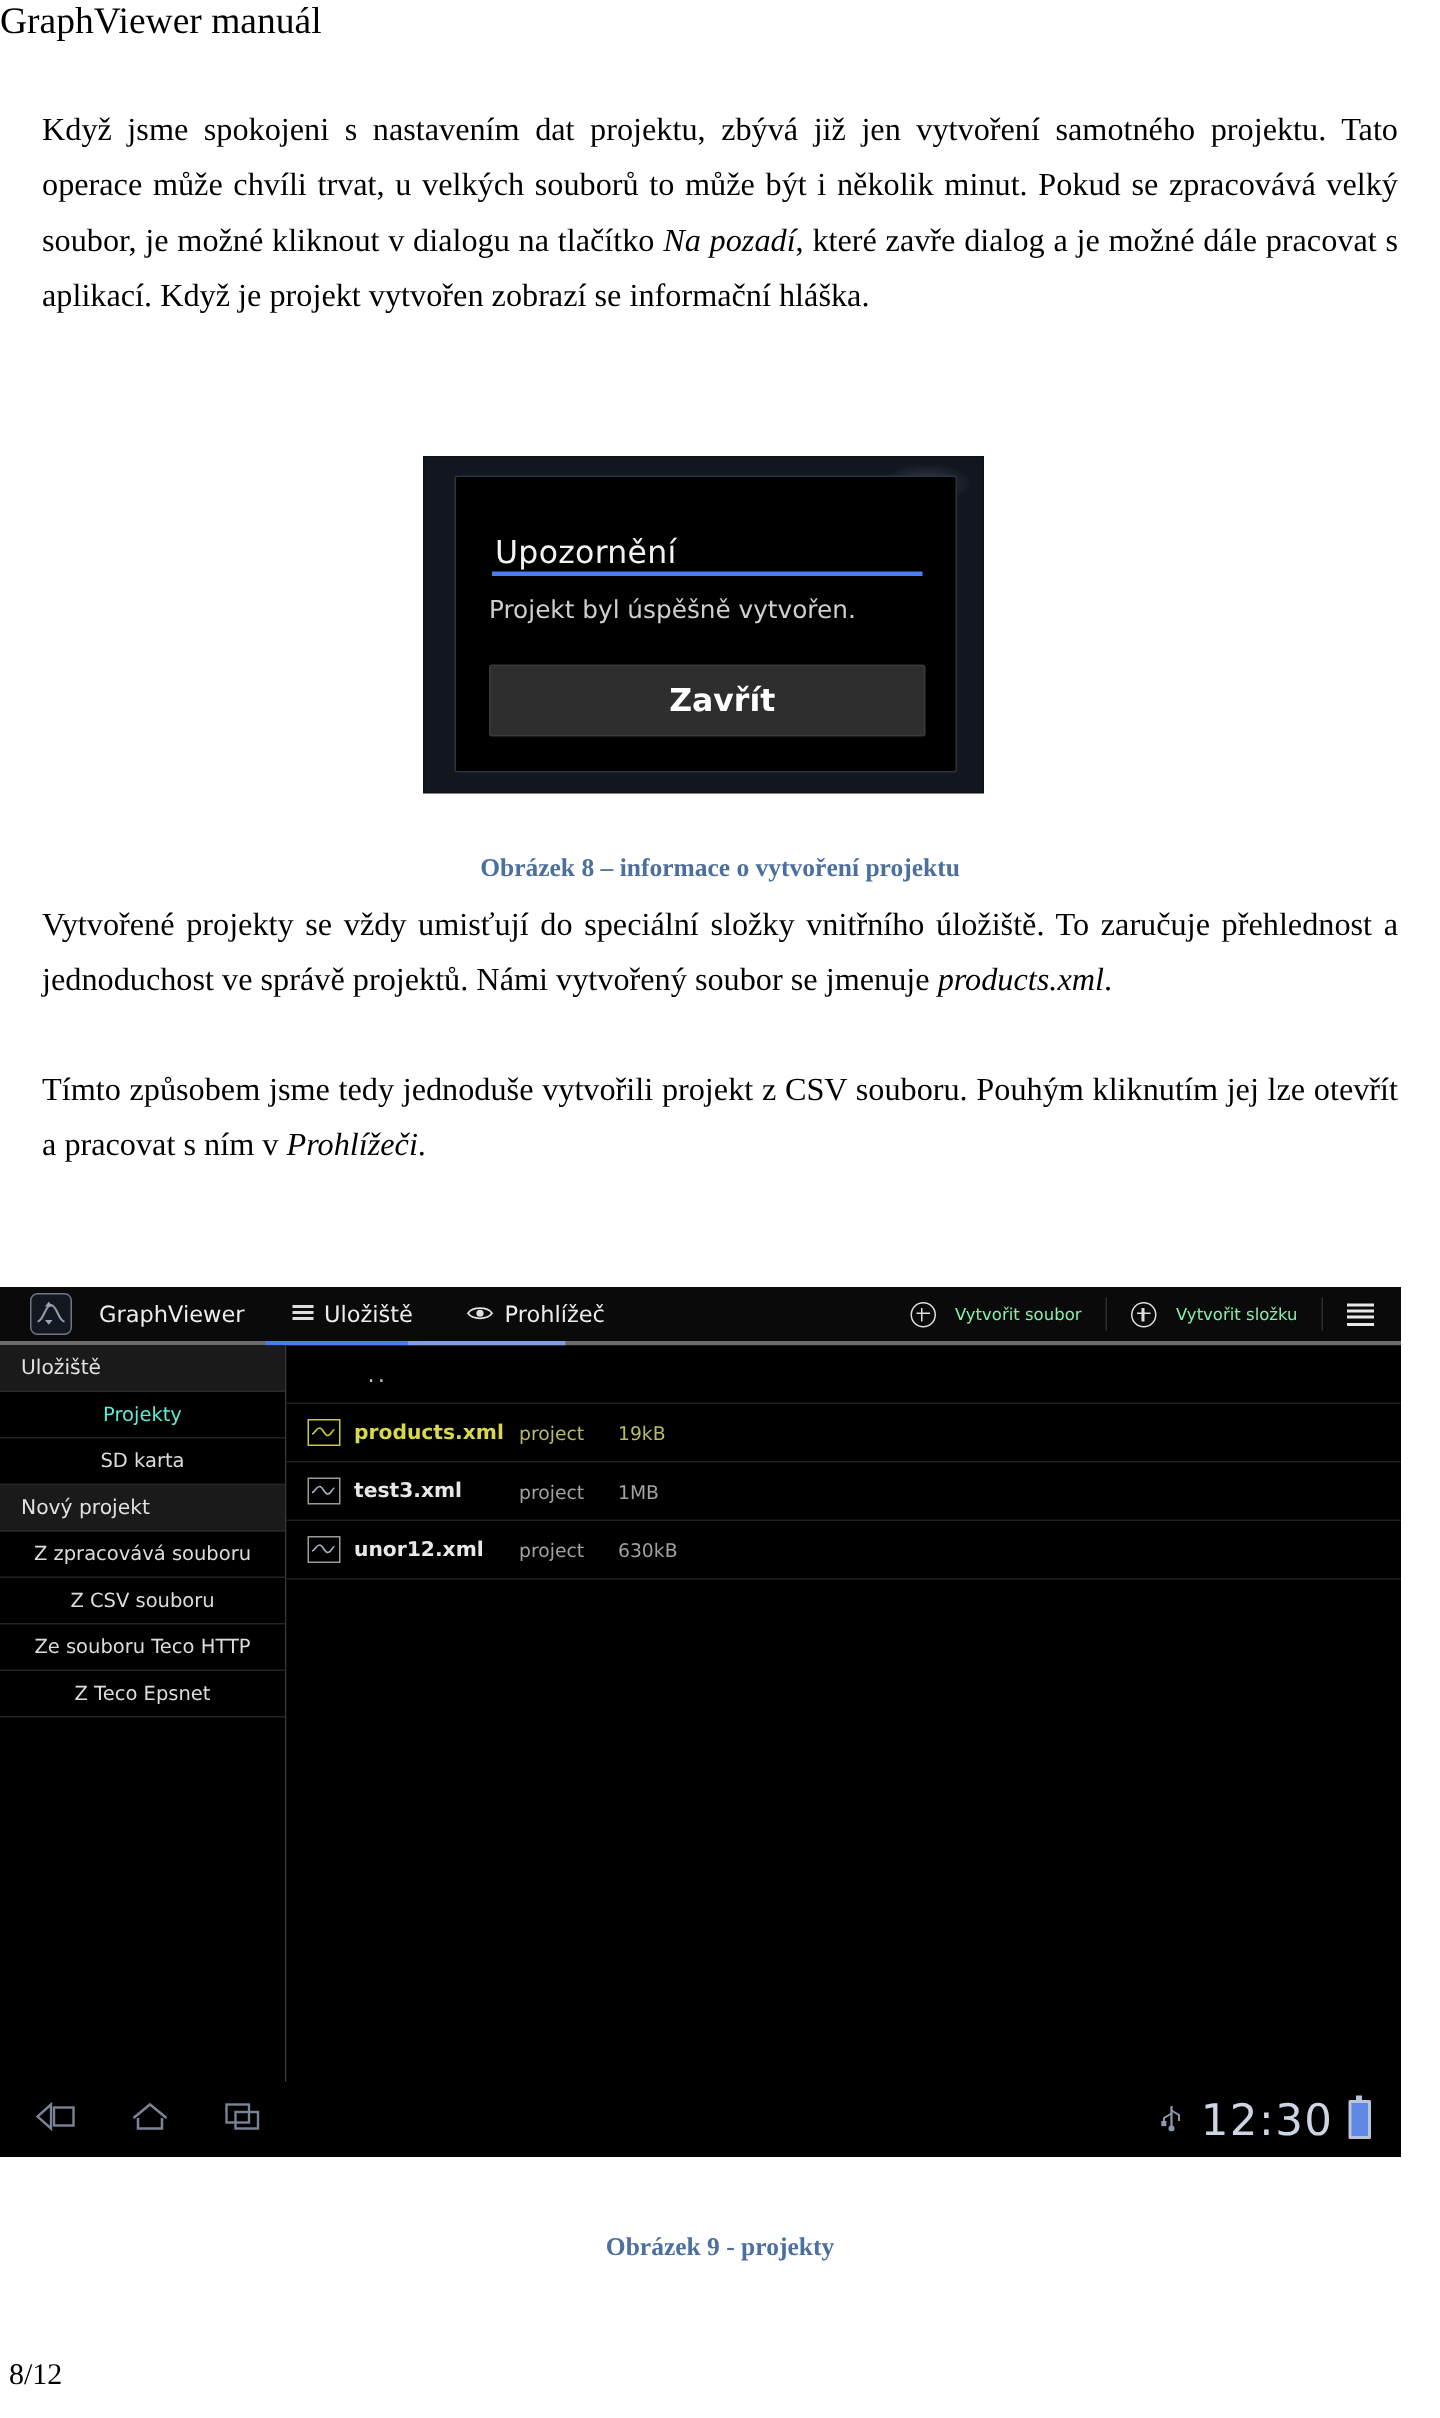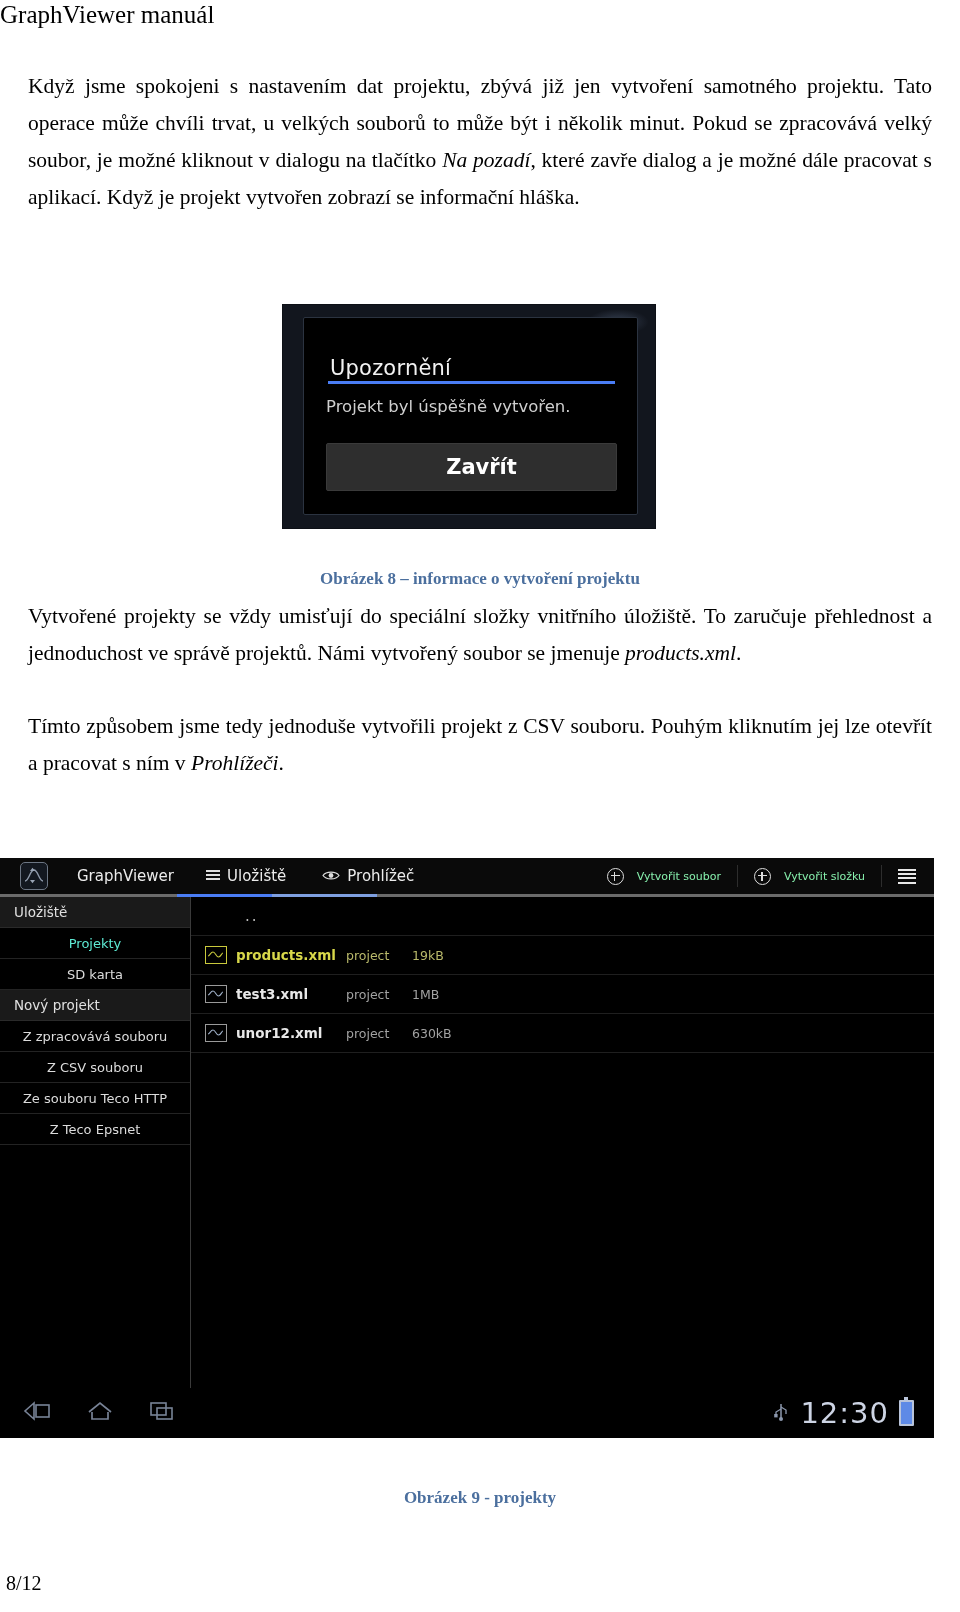--- a/index.html
+++ b/index.html
@@ -160,21 +160,21 @@
     width: 26px; height: 26px;
     margin-left: 20px;
     border: 1px solid #6c7684;
     border-radius: 5px;
     background: #131820;
     position: relative;
     flex: none;
   }
   .ab-logo svg { position: absolute; left: 2px; top: 2px; }
   .ab-appname {
-    margin-left: 29px;
+    margin-left: 18px;
     font-size: 15px;
     color: #ececec;
     white-space: nowrap;
   }
   .ab-tab {
     display: flex;
     align-items: center;
     gap: 7px;
     margin-left: 28px;
     font-size: 15px;

